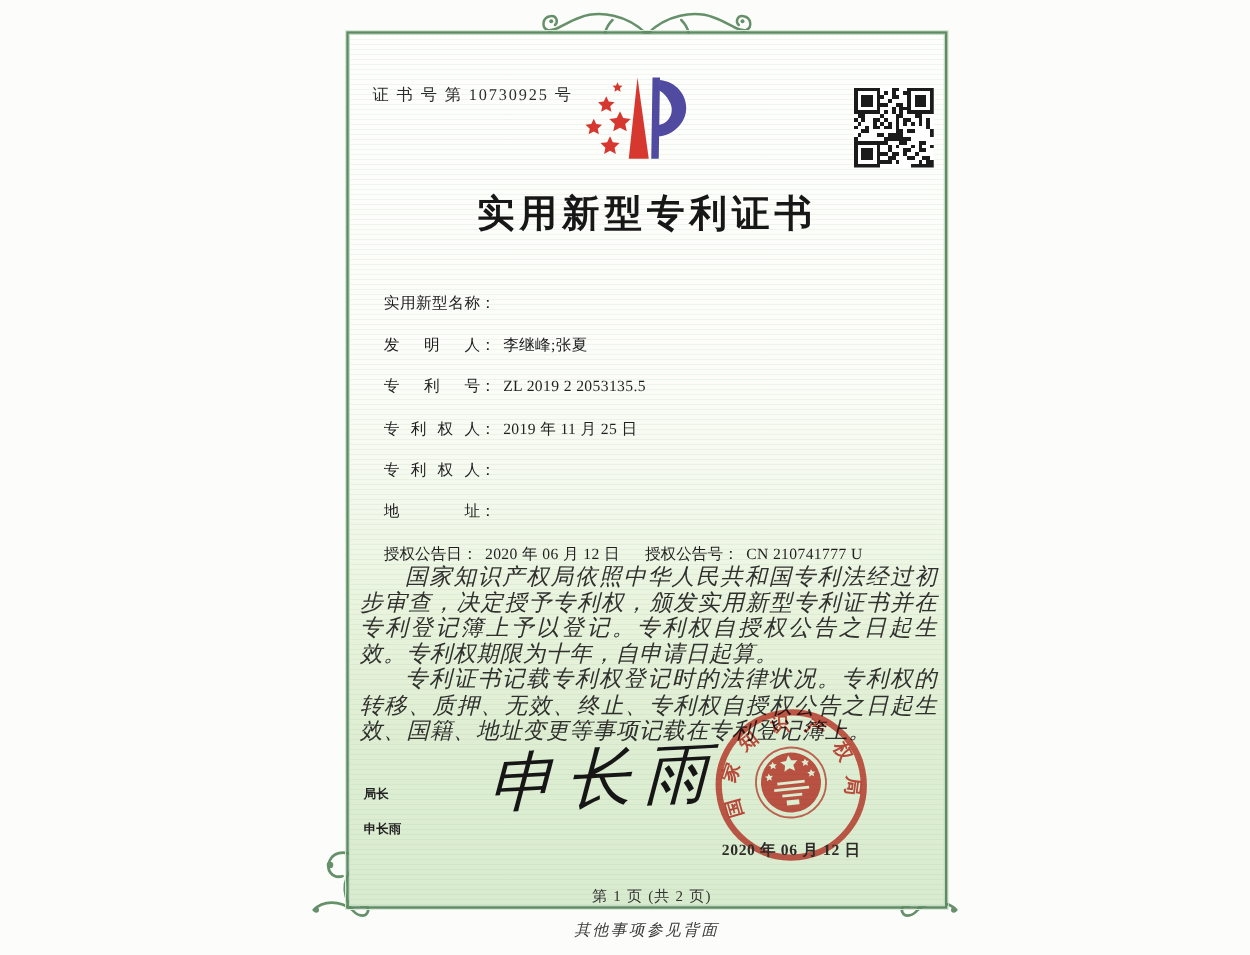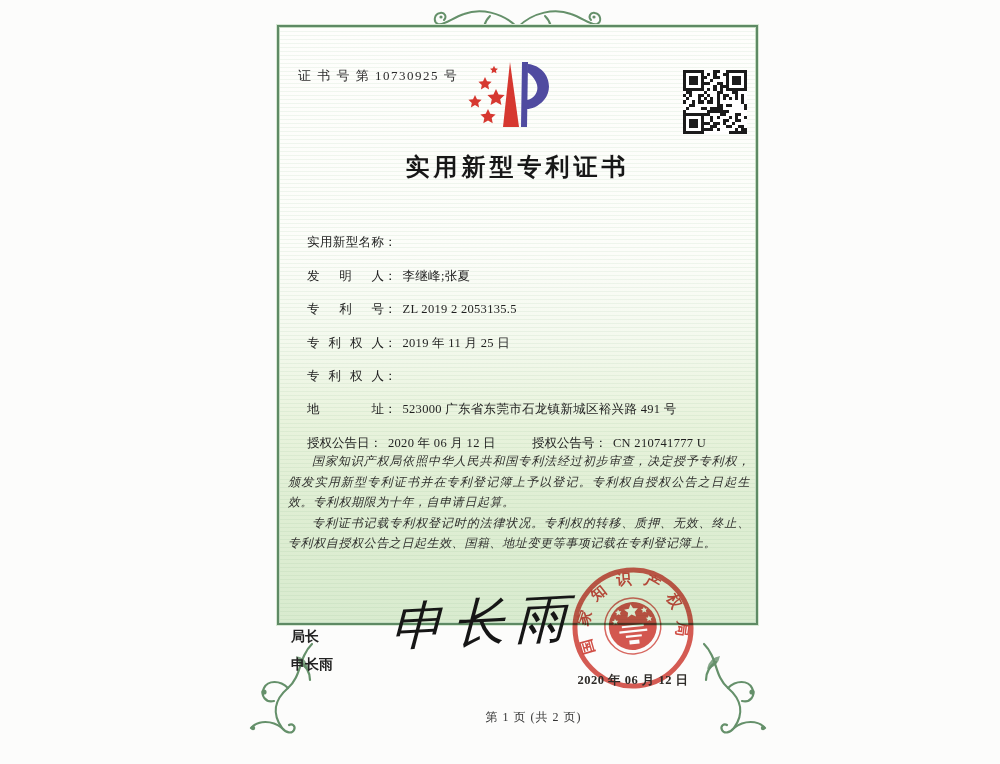--- a/index.html
+++ b/index.html
@@ -6,21 +6,21 @@
   body{
     width:1000px;height:764px;position:relative;overflow:hidden;
     background:#fcfcfb;
     font-family:"Liberation Serif","DejaVu Serif",serif;
     color:#222;
   }
   .stage{position:absolute;inset:0;}
 
   
   .frame{
-    position:absolute;left:277px;top:25px;width:481px;height:600px;
+    position:absolute;left:277px;top:25px;width:481px;height:702px;
     box-sizing:border-box;
     border:2px solid #5e8a64;
     box-shadow:inset 0 0 0 1px #c4dcc2, 0 0 0 1px #d7e8d4;
     background:
       repeating-linear-gradient(180deg,
         rgba(118,172,124,0.10) 0px, rgba(118,172,124,0.10) 1px,
         rgba(255,255,255,0) 1px, rgba(255,255,255,0) 4px),
       linear-gradient(180deg,
         #fefefc 0%, #fcfdf9 38%, #f4f9ee 52%,
         #e9f3dd 66%, #dfeed3 80%, #d9ebcf 100%);
@@ -36,50 +36,50 @@
   
   .cert-no{
     position:absolute;left:19px;top:40px;
     font-size:13px;letter-spacing:1.5px;color:#2c2c2c;
   }
   .logo{position:absolute;left:181px;top:32px;width:92px;height:82px;}
   .qr{position:absolute;left:404px;top:43px;width:64px;height:64px;background:#fff;}
 
   .title{
     position:absolute;left:0;top:124px;width:100%;
-    text-align:center;font-size:24px;font-weight:bold;
+    text-align:center;font-size:30px;font-weight:bold;
     letter-spacing:4px;color:#171717;
   }
 
   
   .fields{position:absolute;left:28px;top:191px;width:440px;font-size:12.5px;}
   .field-row{height:33.4px;display:flex;align-items:flex-end;line-height:18px;white-space:nowrap;}
   .f-label{
     display:inline-block;width:77px;
     text-align:justify;text-align-last:justify;
     color:#1f1f1f;
   }
   .f-colon{display:inline-block;margin-right:6px;color:#1f1f1f;}
   .f-value{color:#1f1f1f;letter-spacing:.3px;}
-  .grant-pair2{margin-left:36px;}
+  .grant-pair2{margin-left:20px;}
   .g-label{color:#1f1f1f;}
 
   
   .body-text{
     position:absolute;left:9px;top:424px;width:462px;
-    font-size:12px;line-height:20.5px;font-style:italic;
+    font-size:18px;line-height:20.5px;font-style:italic;
     color:#30302e;letter-spacing:.6px;text-align:justify;
   }
   .body-text p{margin:0;text-indent:2em;}
 
   
   .signer{
     position:absolute;left:12px;top:595px;
     font-family:"Liberation Sans","DejaVu Sans",sans-serif;
-    font-size:14px;font-weight:bold;color:#222;line-height:28px;
+    font-size:10px;font-weight:bold;color:#222;line-height:28px;
   }
   .signature{
     position:absolute;left:112px;top:560px;width:230px;
     font-size:52px;color:#161616;
     font-style:italic;letter-spacing:10px;
     transform:rotate(-3deg) skewX(-4deg);
     white-space:nowrap;
   }
 
   
@@ -88,21 +88,21 @@
     mix-blend-mode:multiply;opacity:.9;
   }
   .seal-date{
     position:absolute;left:288px;top:645px;width:132px;
     text-align:center;font-size:12.5px;font-weight:600;
     color:#2e2b28;letter-spacing:.5px;white-space:nowrap;
   }
 
   
   .page-no{
-    position:absolute;left:16px;top:682px;width:100%;text-align:center;
+    position:absolute;left:4px;top:682px;width:100%;text-align:center;
     font-size:12px;color:#333;letter-spacing:1px;
   }
   .back-note{
     position:absolute;left:277px;top:736px;width:481px;text-align:center;
     font-size:12.5px;font-style:italic;color:#3a3a38;letter-spacing:2px;
   }
 </style>
 </head>
 <body>
 
@@ -318,21 +318,20 @@
           <span class="f-colon">：</span>
           <span class="f-value">2019 年 11 月 25 日</span>
       </div>
       <div class="field-row">
         <span class="f-label">专利权人</span>
           <span class="f-colon">：</span>
       </div>
       <div class="field-row">
         <span class="f-label">地址</span>
           <span class="f-colon">：</span>
-          <span class="f-value">523000 广东省东莞市石龙镇新城区裕兴路 491 号</span>
       </div>
       <div class="field-row">
         <span class="g-label">授权公告日</span>
           <span class="f-colon">：</span>
           <span class="f-value">2020 年 06 月 12 日</span>
         <span class="grant-pair2"><span class="g-label">授权公告号</span><span class="f-colon">：</span><span class="f-value">CN 210741777 U</span></span>
       </div>
     </div>
 
     <div class="body-text">
@@ -368,13 +367,14 @@
           <rect x="58" y="73" width="16" height="2.2"></rect>
           <rect x="61" y="78" width="10" height="4"></rect>
         </g>
       </g>
     </svg>
     <div class="seal-date">2020 年 06 月 12 日</div>
 
     <div class="page-no">第 1 页 (共 2 页)</div>
   </div>
 
+  <div class="back-note">其他事项参见背面</div>
 </div>
 
 </body></html>

